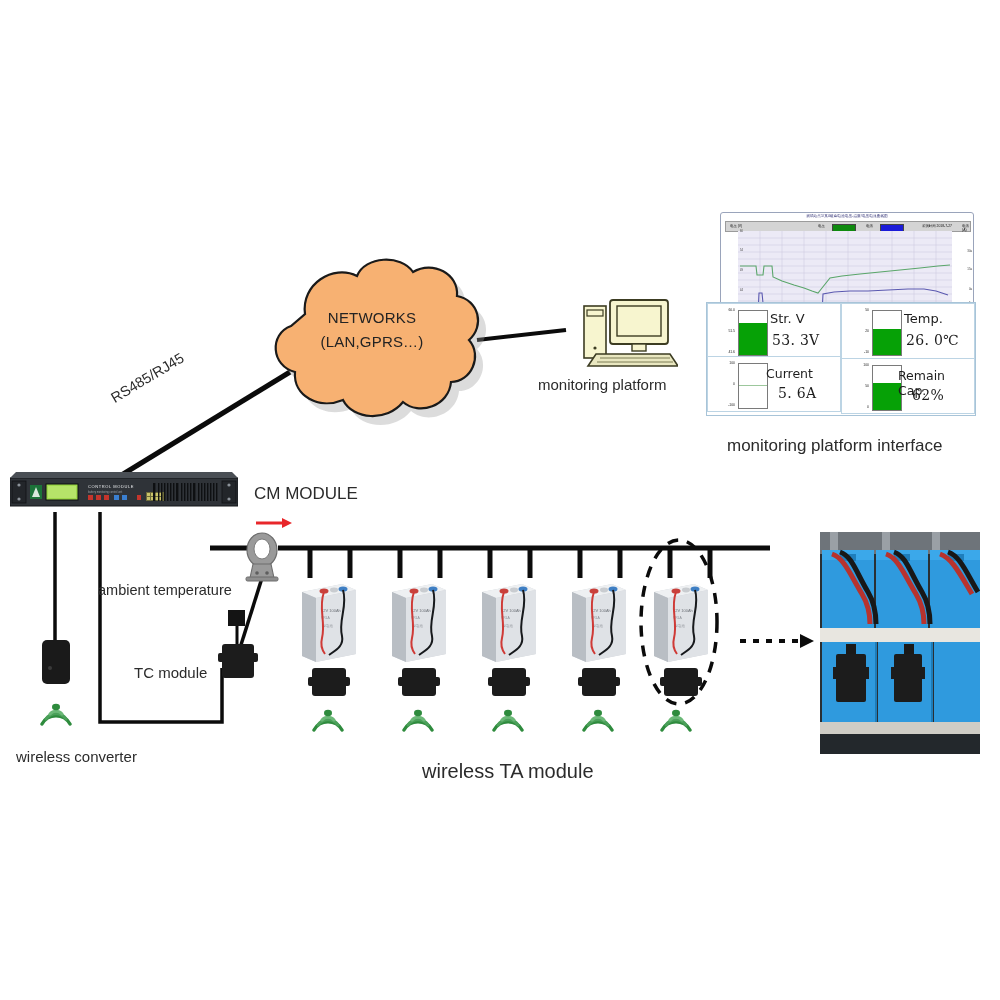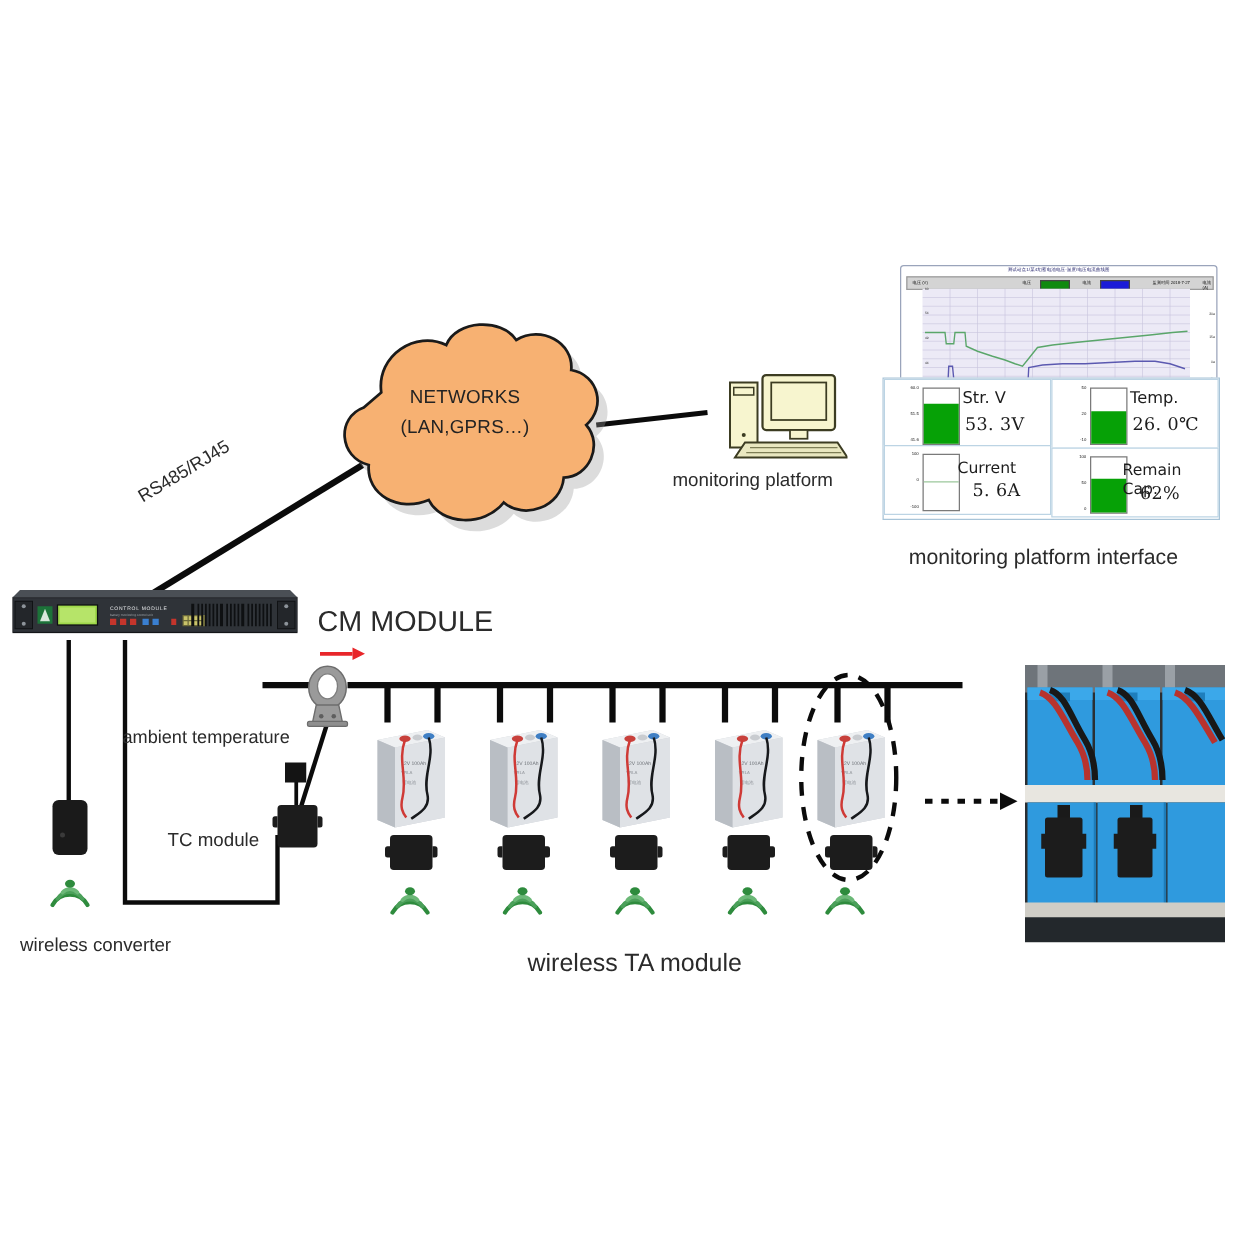--- a/index.html
+++ b/index.html
@@ -309,21 +309,21 @@
         <rect x="188" y="11" width="1.4" height="18"></rect>
           <rect x="191" y="11" width="1.4" height="18"></rect>
         <rect x="194" y="11" width="1.4" height="18"></rect>
           <rect x="197" y="11" width="1.4" height="18"></rect>
         <rect x="200" y="11" width="1.4" height="18"></rect>
           <rect x="203" y="11" width="1.4" height="18"></rect>
         <rect x="206" y="11" width="1.4" height="18"></rect>
       </g>
     </svg>
   </div>
-  <div class="lbl" style="left:254px;top:484px;font-size:23px;">CM MODULE</div>
+  <div class="lbl" style="left:254px;top:484px;font-size:17px;">CM MODULE</div>
 
   <div class="abs" style="left:240px;top:530px;width:44px;height:56px;">
     <svg width="44" height="56" viewBox="0 0 44 56">
       <ellipse cx="22" cy="20" rx="15" ry="17" fill="#9a9a9a" stroke="#6d6d6d" stroke-width="1.2"></ellipse>
       <ellipse cx="22" cy="19" rx="8" ry="10" fill="#ffffff" stroke="#7d7d7d" stroke-width="1"></ellipse>
       <path d="M13 34 L10 48 L34 48 L31 34 Z" fill="#9a9a9a" stroke="#6d6d6d" stroke-width="1.1"></path>
       <circle cx="17" cy="43" r="1.8" fill="#5e5e5e"></circle>
       <circle cx="27" cy="43" r="1.8" fill="#5e5e5e"></circle>
       <rect x="6" y="47" width="32" height="4" rx="1.5" fill="#8e8e8e" stroke="#6d6d6d" stroke-width="1"></rect>
     </svg>

